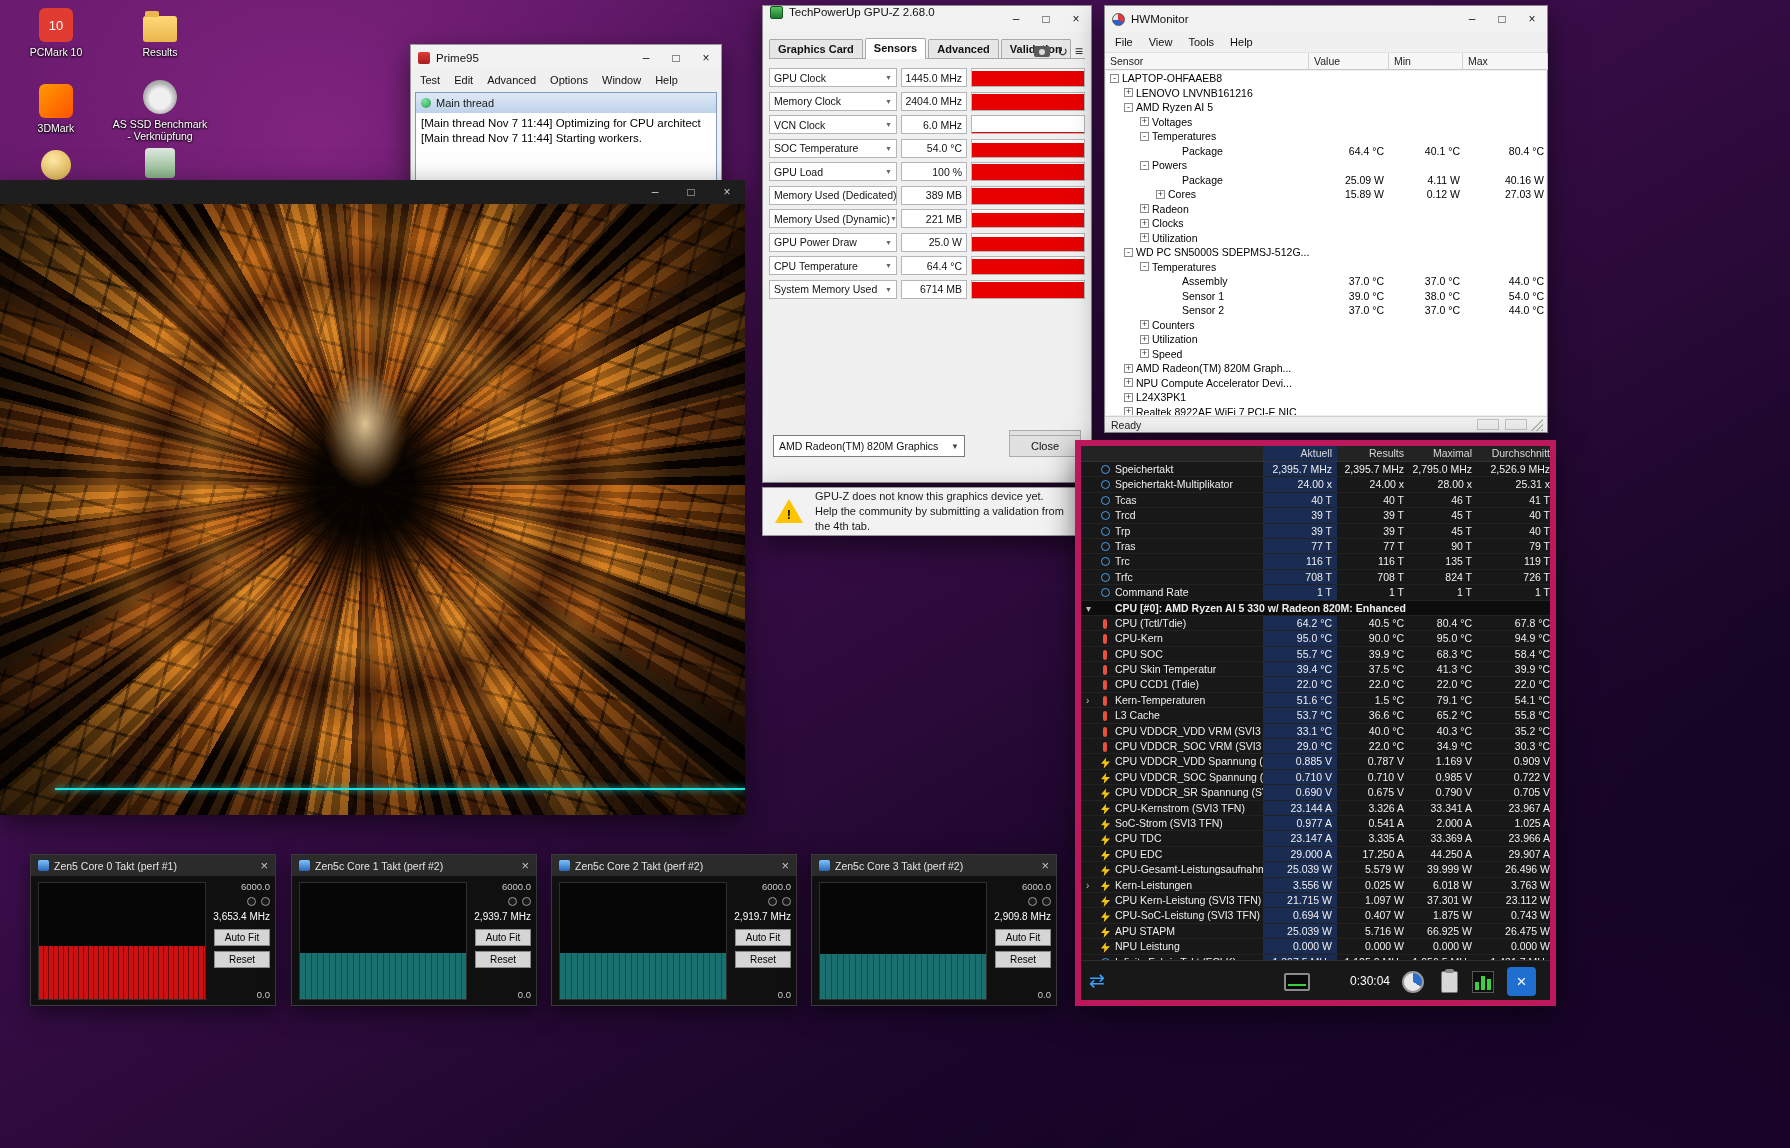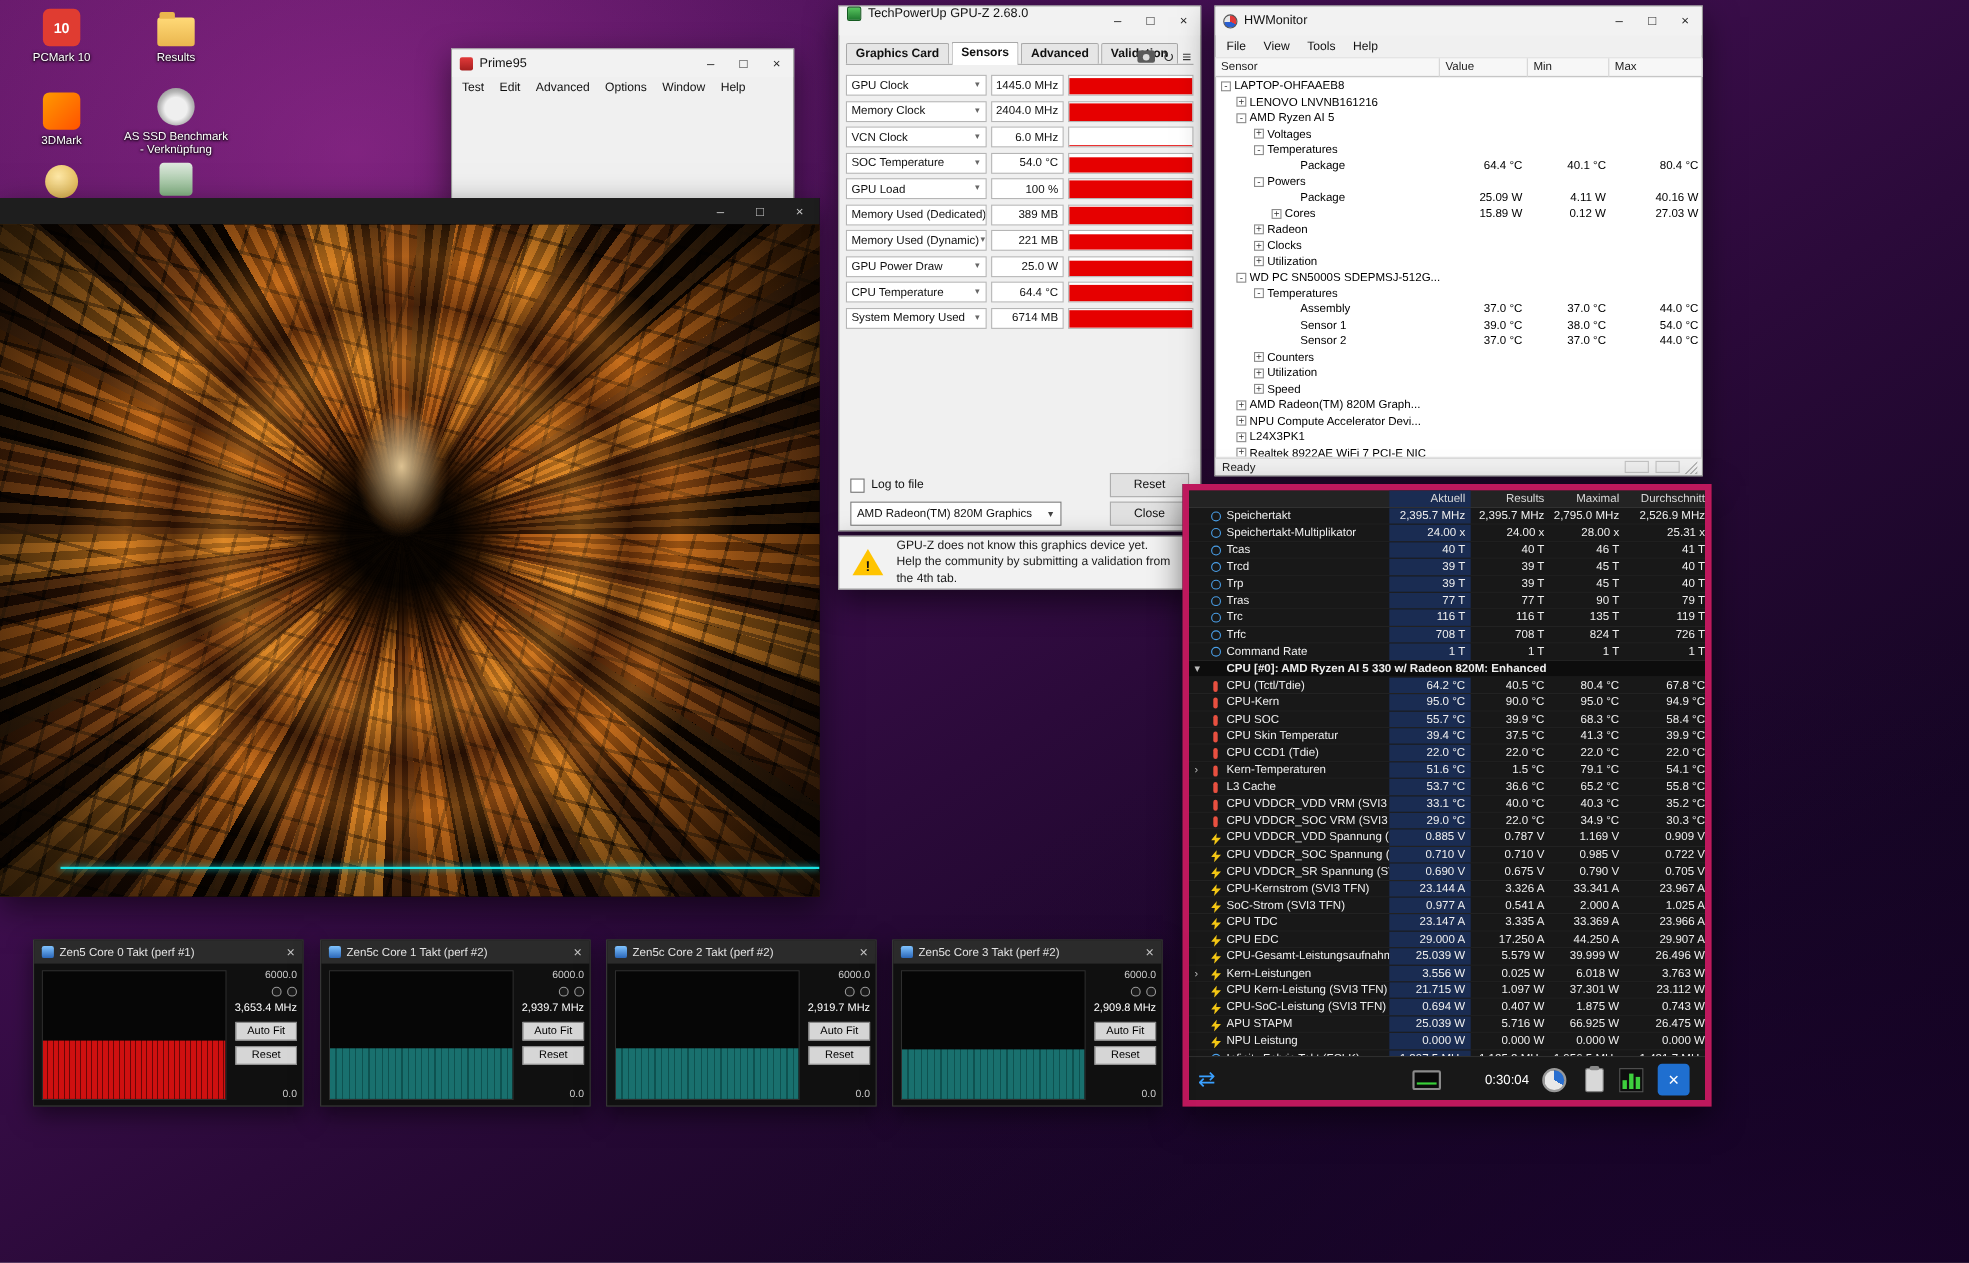--- a/index.html
+++ b/index.html
@@ -11,21 +11,21 @@
       radial-gradient(900px 700px at 18% 12%, rgba(205,62,185,.38), transparent 60%),
       radial-gradient(1400px 1000px at 90% 110%, rgba(30,4,50,.85), transparent 70%),
       linear-gradient(150deg, #5c1663 0%, #451055 30%, #2b0a3a 55%, #140522 80%, #0b0214 100%);
   }
   .win { position:absolute; box-shadow:0 10px 28px rgba(0,0,0,.55); }
 
   
   .dt-icons { position:absolute; left:8px; top:0; width:220px; height:200px; }
   .dt-icon { position:absolute; width:96px; text-align:center; }
   .dt-img { width:34px; height:34px; margin:0 auto; display:flex; align-items:center; justify-content:center; position:relative; }
-  .dt-badge { color:#fff; font-weight:bold; font-size:13px; }
+  .dt-badge { color:#fff; font-weight:normal; font-size:13px; }
   .dt-badge:empty { display:none; }
   .ic-pcmark { background:#e03c31; border-radius:6px; }
   .ic-folder { background:linear-gradient(#ffd977,#eab64e); border-radius:3px; height:26px !important; margin-top:8px !important; }
   .ic-folder::before { content:""; position:absolute; top:-5px; left:2px; width:14px; height:6px; background:#eab64e; border-radius:2px 2px 0 0; }
   .ic-3dmark { background:linear-gradient(135deg,#ff9a00,#ff5200); border-radius:6px; }
   .ic-asssd { background:radial-gradient(circle at 50% 55%, #efefef 0 40%, #b8b8b8 60%, #6f6f6f 100%); border-radius:50%; }
   .ic-round { background:radial-gradient(circle at 40% 35%, #ffe9a8, #d8a93c); border-radius:50%; width:30px !important; height:30px !important; }
   .ic-tool { background:linear-gradient(#dfe9df,#85b585); border-radius:4px; width:30px !important; height:30px !important; }
   .dt-label { margin-top:4px; font-size:10.5px; color:#fff; text-shadow:0 1px 2px #000, 0 0 3px #000; line-height:12px; }
   .dt-label:empty { display:none; }
@@ -86,21 +86,21 @@
   .gz-row { display:flex; align-items:center; height:23.5px; gap:4px; }
   .gz-label { width:128px; height:19px; background:#fff; border:1px solid #b5b5b5; font-size:10.5px; color:#111; display:flex; align-items:center; padding:0 4px; white-space:nowrap; overflow:hidden; }
   .gz-dd { margin-left:auto; color:#666; font-size:7px; }
   .gz-val { width:66px; height:19px; background:#fff; border:1px solid #b5b5b5; font-size:10.5px; color:#111; display:flex; align-items:center; justify-content:flex-end; padding:0 4px; white-space:nowrap; }
   .gz-graph { flex:1; height:19px; background:#fff; border:1px solid #b5b5b5; position:relative; overflow:hidden; }
   .gz-fill { position:absolute; left:0; right:0; bottom:0; background:#e60000; }
   .gz-logrow { position:absolute; left:10px; right:10px; top:424px; display:flex; align-items:center; }
   .gz-check { width:13px; height:13px; background:#fff; border:1px solid #707070; margin-right:6px; }
   .gz-logtext { font-size:11px; color:#111; }
   .gz-btn { width:72px; height:22px; background:#e1e1e1; border:1px solid #adadad; font-size:11px; color:#111; display:flex; align-items:center; justify-content:center; margin-left:auto; }
-  .gz-devrow { position:absolute; left:10px; right:10px; top:450px; display:flex; align-items:center; }
+  .gz-devrow { position:absolute; left:10px; right:10px; top:429px; display:flex; align-items:center; }
   .gz-combo { width:192px; height:22px; background:#fff; border:1px solid #7a7a7a; font-size:10.5px; color:#111; display:flex; align-items:center; justify-content:space-between; padding:0 5px; white-space:nowrap; overflow:hidden; }
   .gz-combo-dd { color:#444; font-size:8px; margin-left:4px; }
   #gz-warn { left:762px; top:487px; width:330px; height:49px; background:#f2f2f2; border:1px solid #9a9a9a; display:flex; align-items:center; gap:12px; padding:0 12px; }
   .warn-wrap { position:relative; width:28px; height:25px; flex:none; }
   .warn-tri { position:absolute; left:0; top:0; width:0; height:0; border-left:14px solid transparent; border-right:14px solid transparent; border-bottom:24px solid #ffc400; }
   .warn-ex { position:absolute; left:0; width:28px; top:8px; text-align:center; font-weight:bold; font-size:13px; color:#111; }
   .warn-text { font-size:11px; color:#1a1a1a; line-height:15px; }
 
   
   #hwmon { left:1104px; top:5px; width:444px; height:428px; background:#f0f0f0; border:1px solid #8a8a8a; }
@@ -244,20 +244,31 @@
   </div>
   <div class="p95-menu">
 
   <span>Test</span>
       <span>Edit</span>
       <span>Advanced</span>
       <span>Options</span>
       <span>Window</span>
       <span>Help</span>
     </div>
+  <div class="p95-child">
+    <div class="p95-ctb">
+      <span class="p95-cico"></span>
+      <span>Main thread</span>
+    </div>
+    <div class="p95-body">
+
+    <div class="p95-line">[Main thread Nov 7 11:44] Optimizing for CPU architect</div>
+        <div class="p95-line">[Main thread Nov 7 11:44] Starting workers.</div>
+      </div>
+  </div>
 </div>
 
 <div id="fractal" class="win">
   <div class="fr-tb">
     <span class="fr-btn">–</span>
     <span class="fr-btn">□</span>
     <span class="fr-btn">×</span>
   </div>
   <div class="fr-body">
     <div class="fr-tiles"></div>

